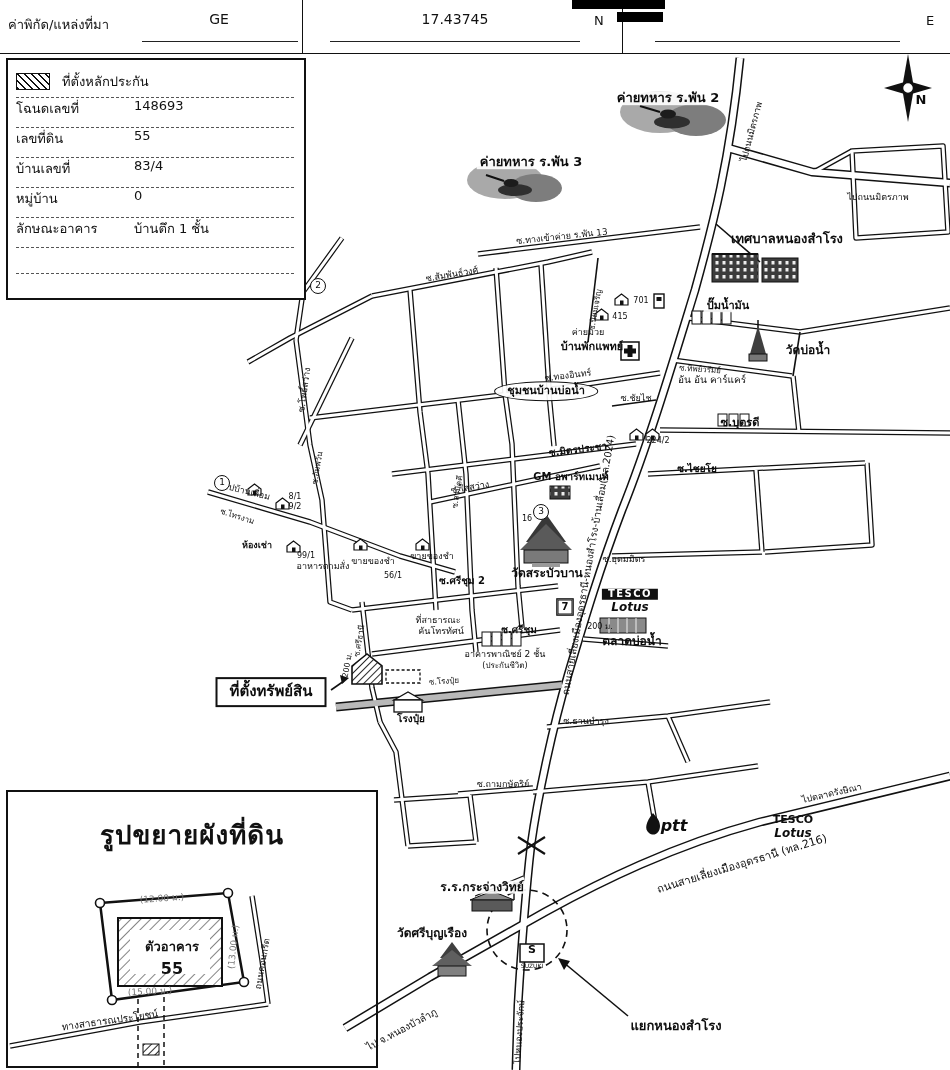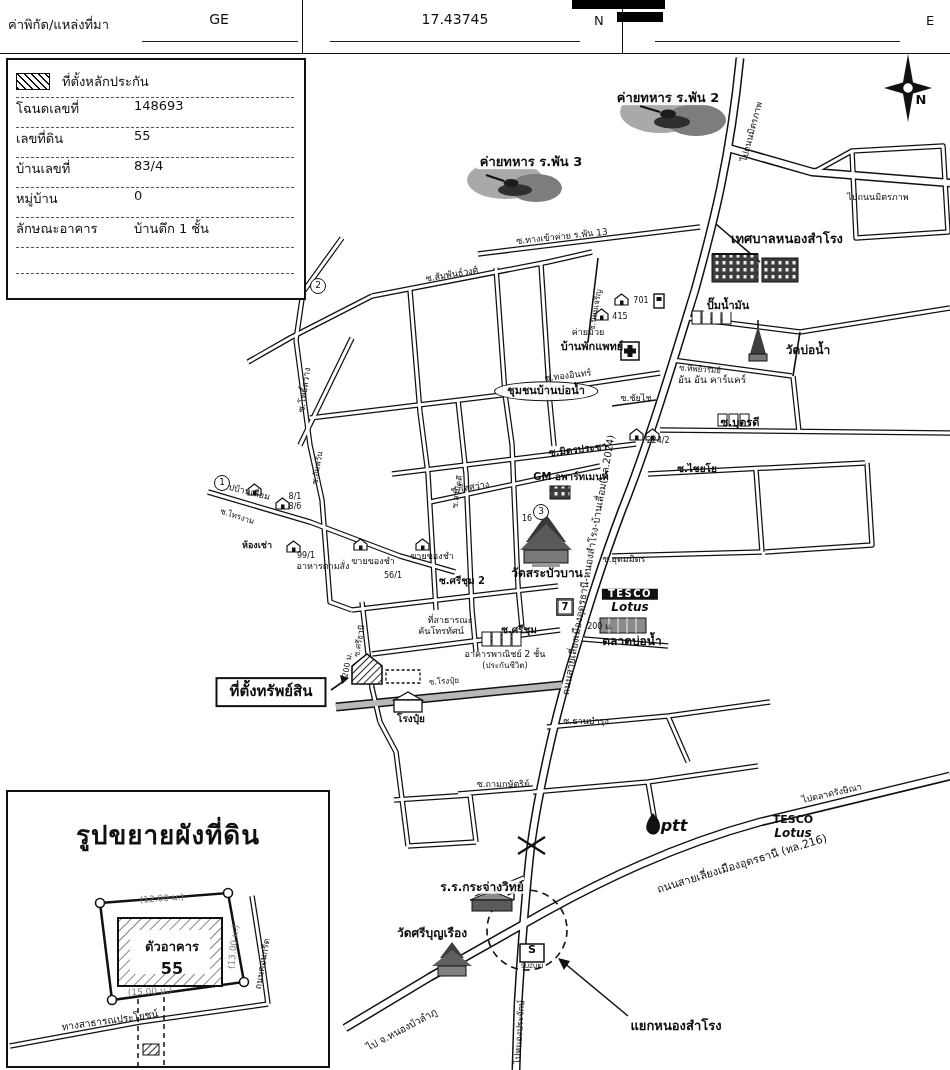--- a/index.html
+++ b/index.html
@@ -22,21 +22,21 @@
 .h-val{position:absolute;font-size:14px;text-align:center}
 .h-underline{position:absolute;height:0;border-top:1px solid #222}
 .h-vdiv{position:absolute;top:0;width:0;height:53px;border-left:1.5px solid #111}
 .redact{position:absolute;background:#000}
 .info-panel{position:absolute;left:6px;top:58px;width:300px;height:242px;background:#fff;border:2px solid #111;z-index:10;padding:6px 10px 0 8px;font-size:13px}
 .legend-row{display:flex;align-items:center;gap:12px;height:32px;border-bottom:1.5px dashed #555}
 .swatch{width:34px;height:17px;border:1px solid #111;background:repeating-linear-gradient(45deg,#111 0 1.5px,transparent 1.5px 5px)}
 .info-row{display:flex;height:30px;border-bottom:1.5px dashed #555}
 .info-row .lab{width:118px}
 .info-row.empty{height:26px}
-.inset{position:absolute;left:6px;top:790px;width:324px;height:278px;border:2.5px solid #111;z-index:10;background:transparent}
+.inset{position:absolute;left:6px;top:790px;width:372px;height:278px;border:2.5px solid #111;z-index:10;background:transparent}
 .inset-title{position:absolute;left:0;right:0;top:22px;text-align:center;font-size:26px;font-weight:bold;letter-spacing:1px}
 .inset-text{position:absolute;transform:translate(-50%,-50%);font-weight:bold;white-space:nowrap}
 #building-label{left:164px;top:154px;font-size:13px}
 #land-number{left:164px;top:176px;font-size:16px}
 </style>
 </head>
 <body>
 
 <svg id="map-svg" width="950" height="1070" viewBox="0 0 950 1070">
   <defs>
@@ -390,38 +390,38 @@
     <div class="map-label" style="left: 658px; top: 441px; font-size: 8px; transform: translate(-50%, -50%) rotate(0deg);">224/2</div>
     <div class="map-label b" style="left: 578px; top: 450px; font-size: 10px; transform: translate(-50%, -50%) rotate(-7deg);">ซ.มิตรประชา</div>
     <div class="map-label b" style="left: 697px; top: 469px; font-size: 10px; transform: translate(-50%, -50%) rotate(0deg);">ซ.ไชยโย</div>
     <div class="map-label b" style="left: 571px; top: 477px; font-size: 10px; transform: translate(-50%, -50%) rotate(0deg);">GM อพาร์ทเมนท์</div>
     <div class="map-label" style="left: 470px; top: 488px; font-size: 9px; transform: translate(-50%, -50%) rotate(-10deg);">ซ.ใสสว่าง</div>
     <div class="map-label" style="left: 458px; top: 492px; font-size: 8px; transform: translate(-50%, -50%) rotate(-80deg);">ซ.สามัคคี</div>
     <div class="map-label" style="left: 305px; top: 390px; font-size: 9px; transform: translate(-50%, -50%) rotate(-82deg);">ซ.โพธิ์สว่าง</div>
     <div class="map-label" style="left: 318px; top: 468px; font-size: 8px; transform: translate(-50%, -50%) rotate(-80deg);">ซ.อัมพวัน</div>
     <div class="map-label" style="left: 247px; top: 492px; font-size: 9px; transform: translate(-50%, -50%) rotate(14deg);">ไปบ้านเลื่อม</div>
     <div class="map-label" style="left: 295px; top: 497px; font-size: 8px; transform: translate(-50%, -50%) rotate(0deg);">8/1</div>
-    <div class="map-label" style="left: 295px; top: 507px; font-size: 8px; transform: translate(-50%, -50%) rotate(0deg);">8/6</div>
+    <div class="map-label" style="left: 295px; top: 507px; font-size: 8px; transform: translate(-50%, -50%) rotate(0deg);">9/2</div>
     <div class="map-label" style="left: 237px; top: 517px; font-size: 8px; transform: translate(-50%, -50%) rotate(18deg);">ซ.ไทรงาม</div>
     <div class="map-label b" style="left: 257px; top: 546px; font-size: 9px; transform: translate(-50%, -50%) rotate(0deg);">ห้องเช่า</div>
     <div class="map-label" style="left: 306px; top: 556px; font-size: 8px; transform: translate(-50%, -50%) rotate(0deg);">99/1</div>
     <div class="map-label" style="left: 323px; top: 567px; font-size: 9px; transform: translate(-50%, -50%) rotate(0deg);">อาหารตามสั่ง</div>
     <div class="map-label" style="left: 373px; top: 562px; font-size: 9px; transform: translate(-50%, -50%) rotate(0deg);">ขายของชำ</div>
     <div class="map-label" style="left: 432px; top: 557px; font-size: 9px; transform: translate(-50%, -50%) rotate(0deg);">ขายของชำ</div>
     <div class="map-label" style="left: 393px; top: 576px; font-size: 8px; transform: translate(-50%, -50%) rotate(0deg);">56/1</div>
     <div class="map-label b" style="left: 462px; top: 581px; font-size: 10px; transform: translate(-50%, -50%) rotate(0deg);">ซ.ศรีชุม 2</div>
     <div class="map-label b" style="left: 547px; top: 573px; font-size: 12px; transform: translate(-50%, -50%) rotate(0deg);">วัดสระบัวบาน</div>
     <div class="map-label" style="left: 624px; top: 560px; font-size: 9px; transform: translate(-50%, -50%) rotate(0deg);">ซ.อุดมมิตร</div>
     <div class="map-label" style="left: 527px; top: 519px; font-size: 8px; transform: translate(-50%, -50%) rotate(0deg);">16</div>
     <div class="map-label st-inv b" style="left: 630px; top: 594px; font-size: 10px; transform: translate(-50%, -50%) rotate(0deg);">TESCO</div>
     <div class="map-label b i" style="left: 630px; top: 607px; font-size: 12px; transform: translate(-50%, -50%) rotate(0deg);">Lotus</div>
     <div class="map-label st-badge b" style="left: 565px; top: 607px; font-size: 10px; transform: translate(-50%, -50%) rotate(0deg);">7</div>
     <div class="map-label" style="left: 600px; top: 627px; font-size: 8px; transform: translate(-50%, -50%) rotate(0deg);">200 ม.</div>
     <div class="map-label b" style="left: 483px; top: 630px; font-size: 10px; transform: translate(-50%, -50%) rotate(0deg); margin-left: 36px;">ซ.ศรีชุม</div>
-    <div class="map-label" style="left: 438px; top: 621px; font-size: 9px; transform: translate(-50%, -50%) rotate(0deg); margin-left: 12px;">ที่สาธารณะ</div>
+    <div class="map-label" style="left: 438px; top: 621px; font-size: 9px; transform: translate(-50%, -50%) rotate(0deg);">ที่สาธารณะ</div>
     <div class="map-label" style="left: 441px; top: 632px; font-size: 9px; transform: translate(-50%, -50%) rotate(0deg);">คันโทรทัศน์</div>
     <div class="map-label b" style="left: 632px; top: 641px; font-size: 12px; transform: translate(-50%, -50%) rotate(0deg);">ตลาดบ่อน้ำ</div>
     <div class="map-label" style="left: 505px; top: 655px; font-size: 9px; transform: translate(-50%, -50%) rotate(0deg);">อาคารพาณิชย์ 2 ชั้น</div>
     <div class="map-label" style="left: 505px; top: 666px; font-size: 8px; transform: translate(-50%, -50%) rotate(0deg);">(ประกันชีวิต)</div>
     <div class="map-label" style="left: 360px; top: 641px; font-size: 8px; transform: translate(-50%, -50%) rotate(-80deg);">ซ.ศรีธานี</div>
     <div class="map-label" style="left: 348px; top: 665px; font-size: 8px; transform: translate(-50%, -50%) rotate(-80deg);">200 ม.</div>
     <div class="map-label" style="left: 444px; top: 682px; font-size: 8px; transform: translate(-50%, -50%) rotate(-4deg);">ซ.โรงปุ๋ย</div>
     <div class="map-label st-box b" style="left: 271px; top: 692px; font-size: 15px; transform: translate(-50%, -50%) rotate(0deg);">ที่ตั้งทรัพย์สิน</div>
     <div class="map-label b" style="left: 411px; top: 719px; font-size: 10px; transform: translate(-50%, -50%) rotate(0deg);">โรงปุ๋ย</div>
     <div class="map-label" style="left: 586px; top: 722px; font-size: 9px; transform: translate(-50%, -50%) rotate(0deg);">ซ.ธานบำรุง</div>

